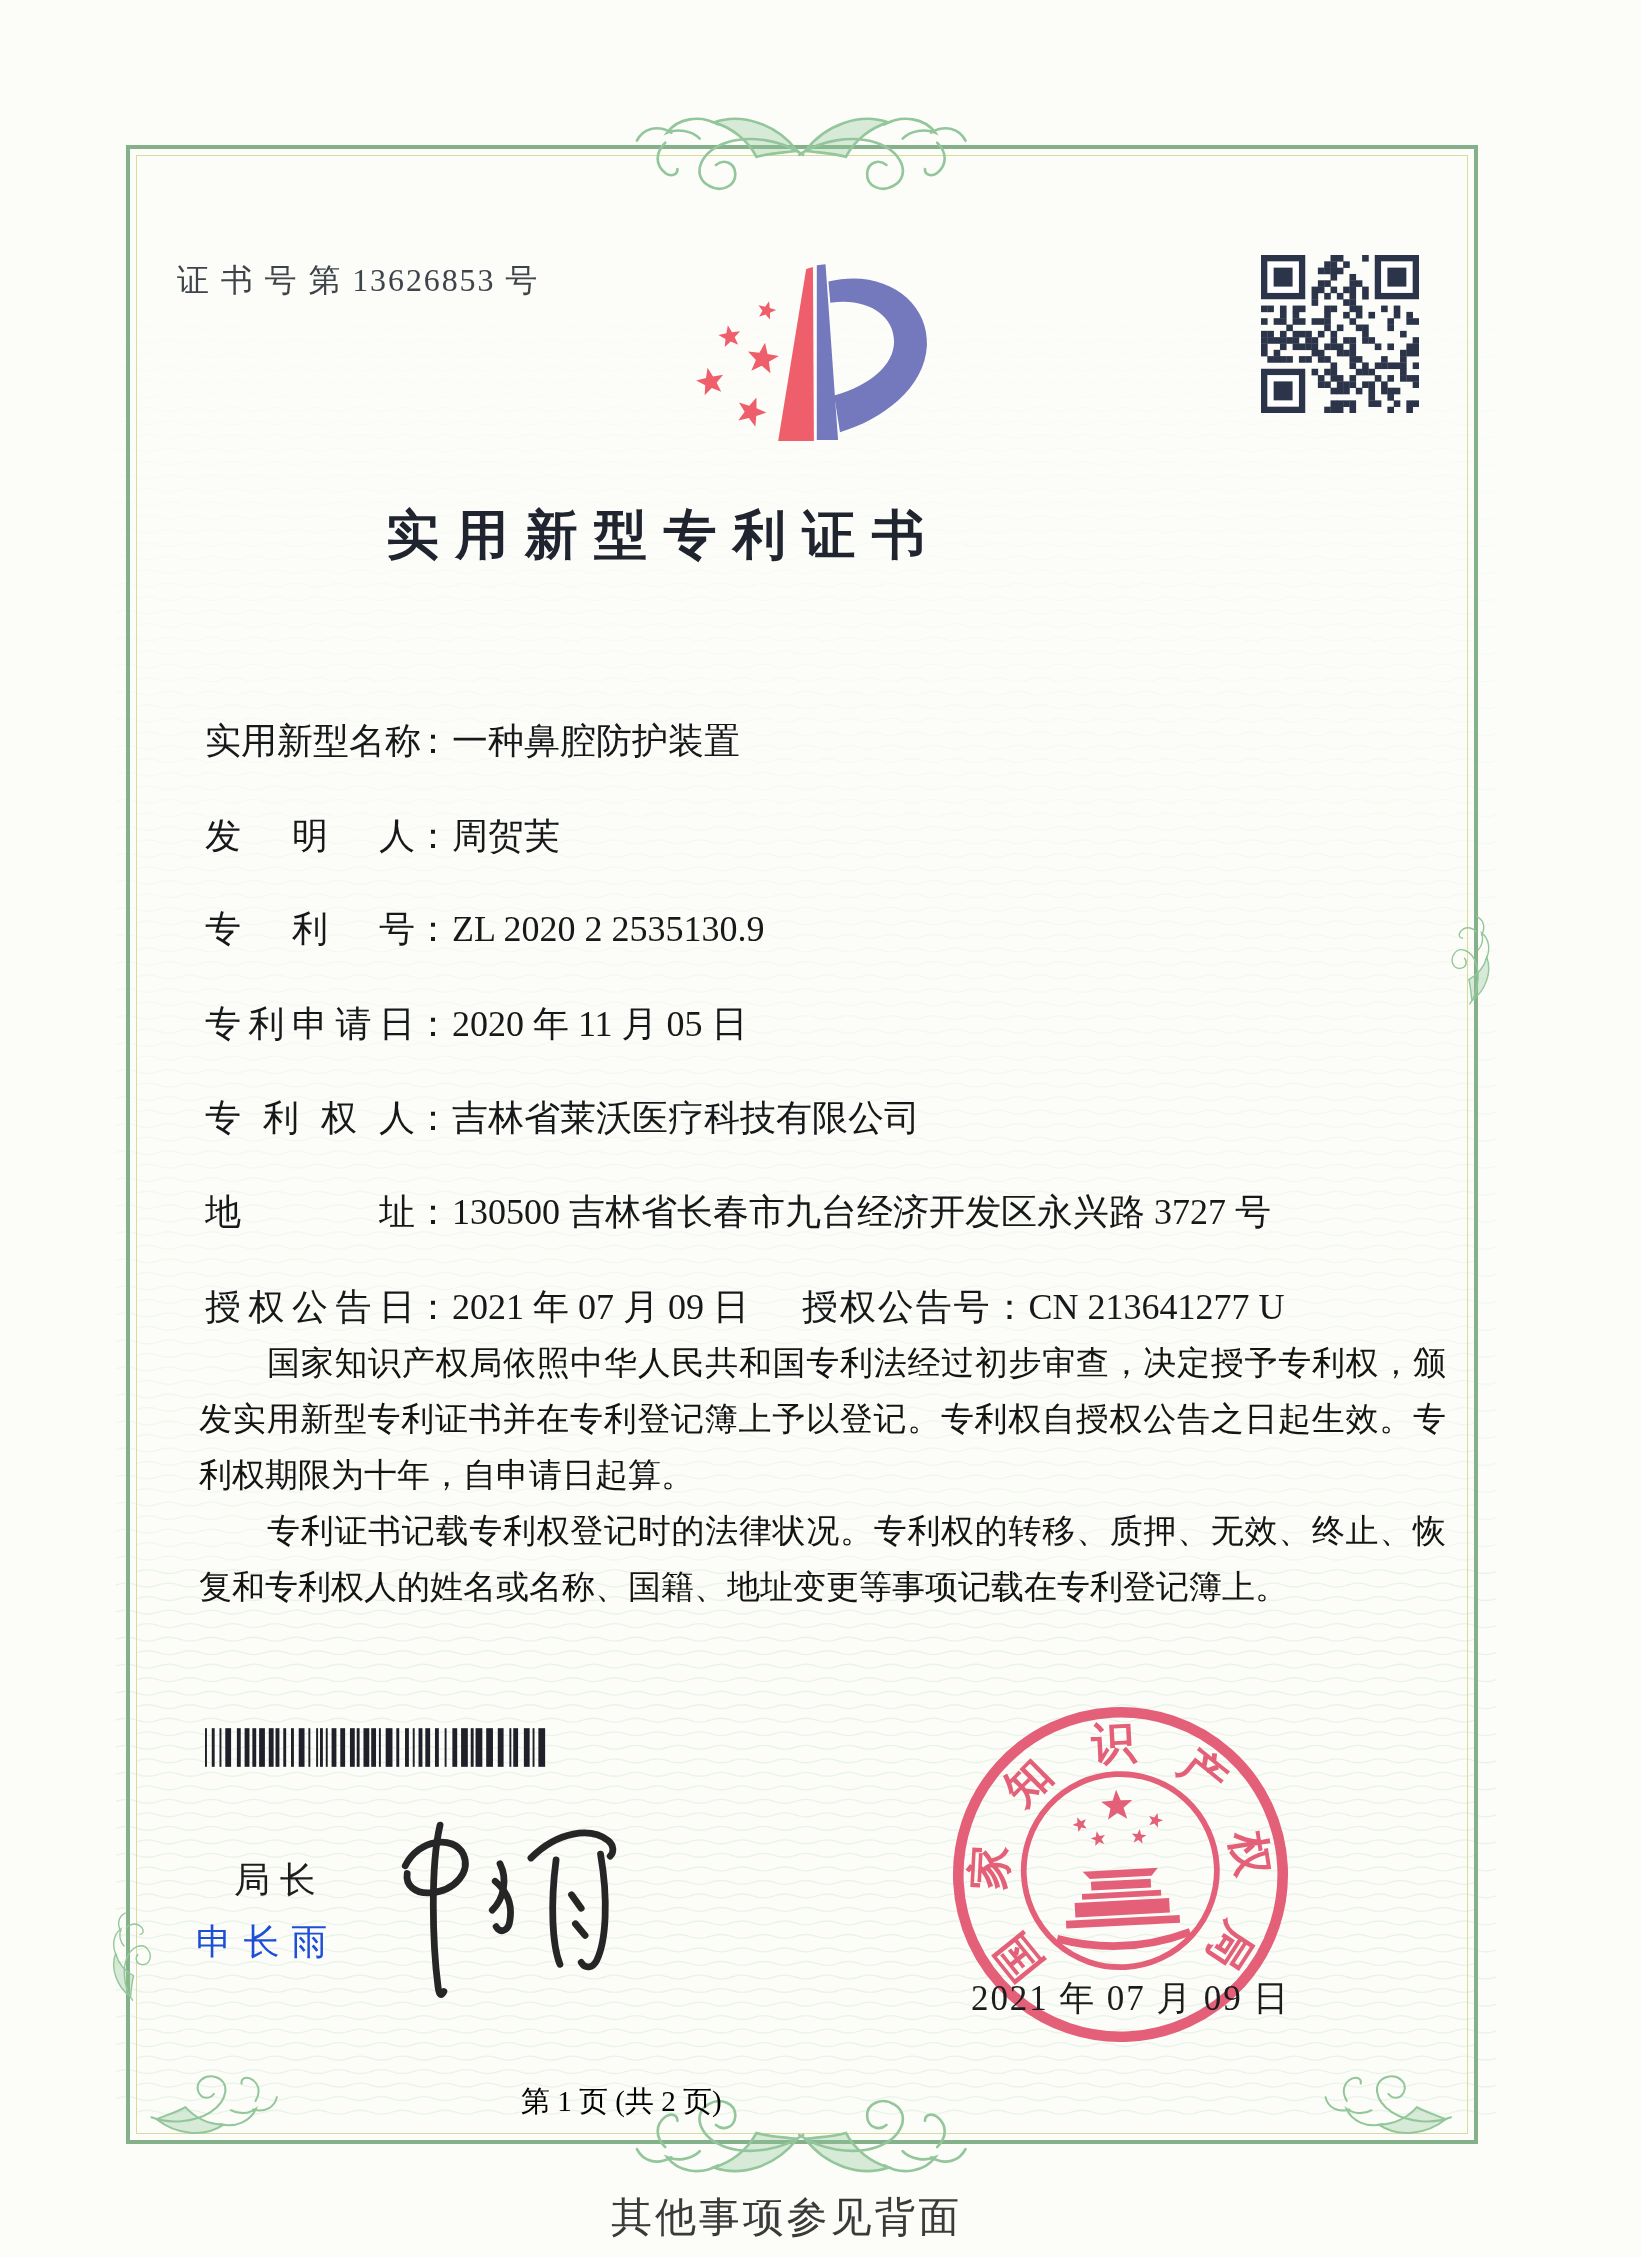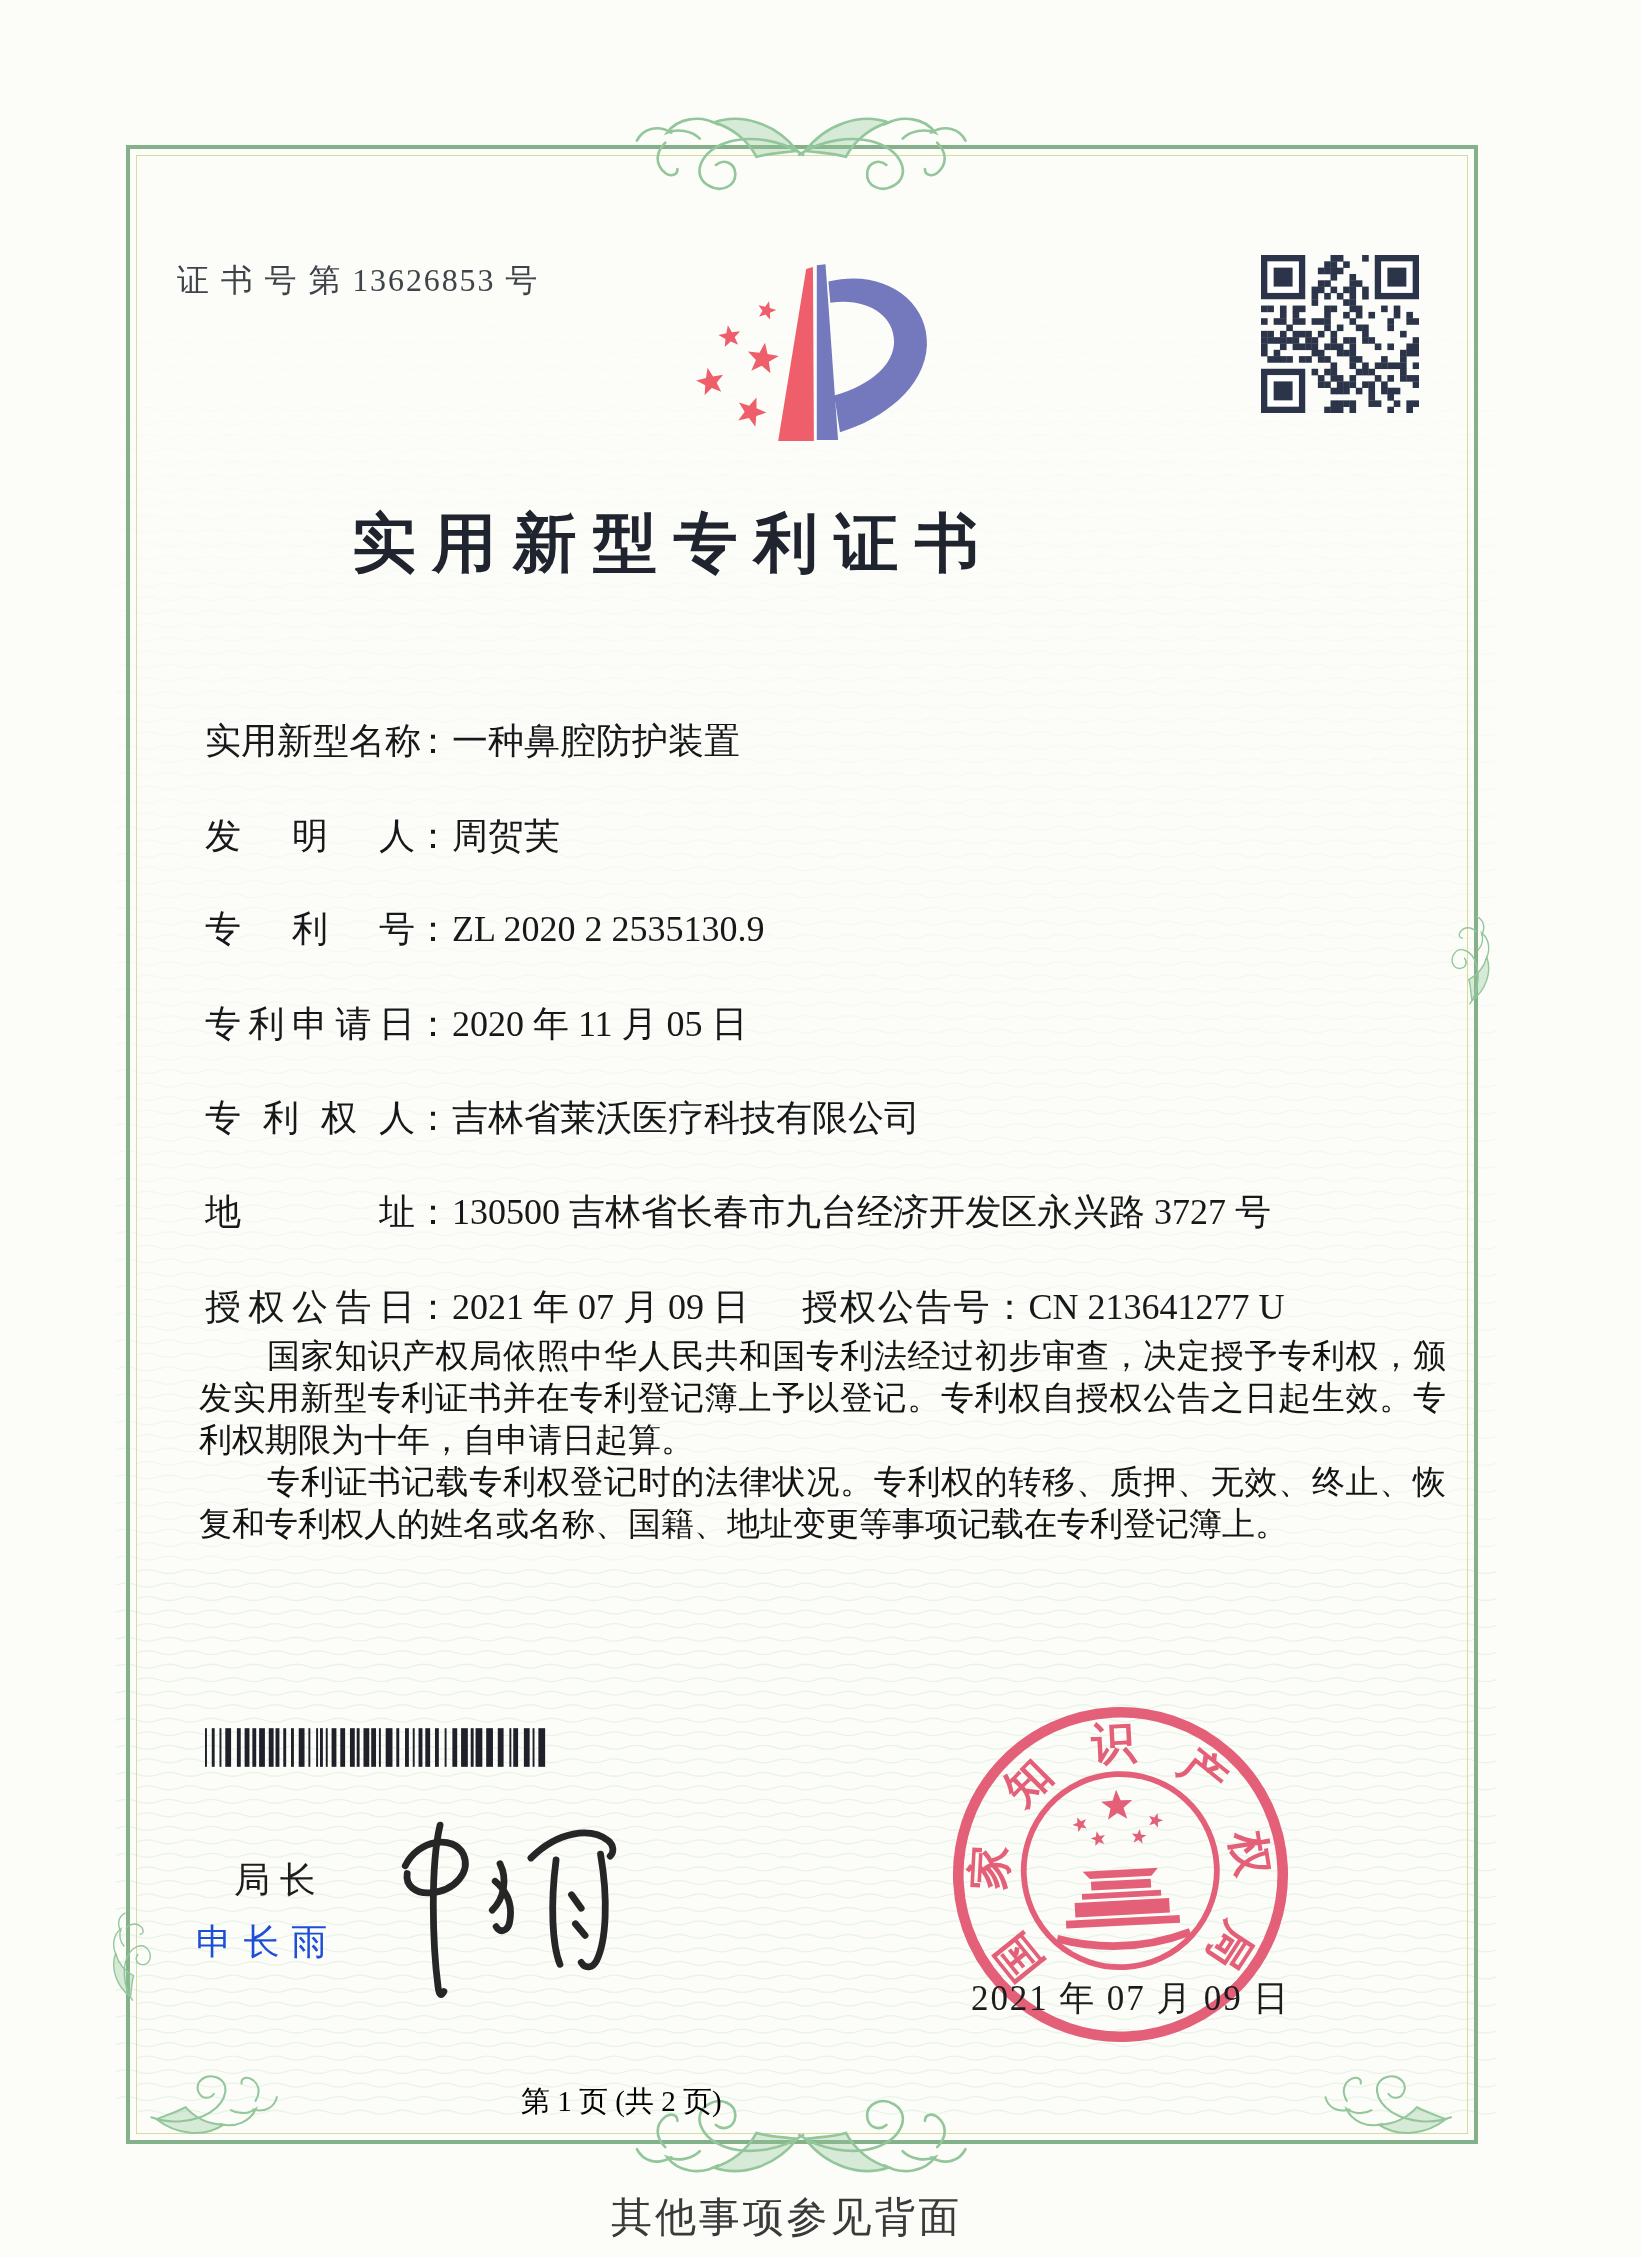--- a/index.html
+++ b/index.html
@@ -16,32 +16,32 @@
     content:'';position:absolute;inset:5.8px;border:1.9px solid #d8db9e;
   }
   .bg-svg,.orn-svg{position:absolute;left:0;top:0;width:1641px;height:2257px;pointer-events:none;}
   .cert-no{
     position:absolute;left:177px;top:259px;font-size:32px;letter-spacing:1.9px;color:#3f444b;
     white-space:nowrap;z-index:3;
   }
   .logo{position:absolute;left:666px;top:241px;width:319px;height:256px;z-index:3;}
   .qr{position:absolute;left:1261px;top:255px;width:158px;height:158px;z-index:3;}
   .title{
-    position:absolute;left:126px;top:500px;width:1095px;text-align:center;
-    font-size:64px;font-weight:700;letter-spacing:16.4px;color:#20242f;white-space:nowrap;z-index:3;
+    position:absolute;left:116px;top:500px;width:1095px;text-align:center;
+    font-size:53px;font-weight:700;letter-spacing:16.4px;color:#20242f;white-space:nowrap;z-index:3;
   }
   .frow{position:absolute;left:205px;white-space:nowrap;font-size:36px;color:#17181a;z-index:3;margin-top:20px;}
   .flabel{display:inline-block;width:210px;text-align:justify;text-align-last:justify;vertical-align:bottom;}
   .fsep{display:inline-block;width:35px;}
   .fvalue{margin-left:1.9px;}
   .fgroup2{position:absolute;left:597px;top:0;white-space:nowrap;}
   .fgroup2 .flabel{width:auto;text-align:left;text-align-last:auto;letter-spacing:1.9px;}
   .paras{
     position:absolute;left:199px;top:1335px;width:1247px;z-index:3;
-    font-size:33px;line-height:42px;text-align:justify;color:#141414;
+    font-size:33px;line-height:56px;text-align:justify;color:#141414;
   }
   .paras p{margin:0;text-indent:68px;}
   .barcode{position:absolute;left:205px;top:1728px;width:344px;height:39px;z-index:3;}
   .director-title{position:absolute;left:198px;top:1856px;font-size:36px;letter-spacing:9.7px;color:#1d1d1d;z-index:3;margin-left:36px;}
   .director-name{position:absolute;left:196px;top:1918px;font-size:36px;letter-spacing:11.6px;color:#1d4ed8;z-index:3;}
   .signature{position:absolute;left:355px;top:1798px;width:290px;height:208px;z-index:4;}
   .seal{position:absolute;left:938px;top:1692px;width:365px;height:365px;z-index:3;opacity:.92;}
   .seal-date{position:absolute;left:971px;top:1975px;font-size:35px;letter-spacing:1.9px;color:#1c1c1c;z-index:5;white-space:nowrap;}
   .page-info{position:absolute;left:521px;top:2082px;width:386px;text-align:left;font-size:29px;color:#000000;z-index:3;white-space:nowrap;}
   .back-note{position:absolute;left:611px;top:2190px;font-size:41px;letter-spacing:2.9px;color:#3a3a3a;z-index:3;white-space:nowrap;text-align:center;}

